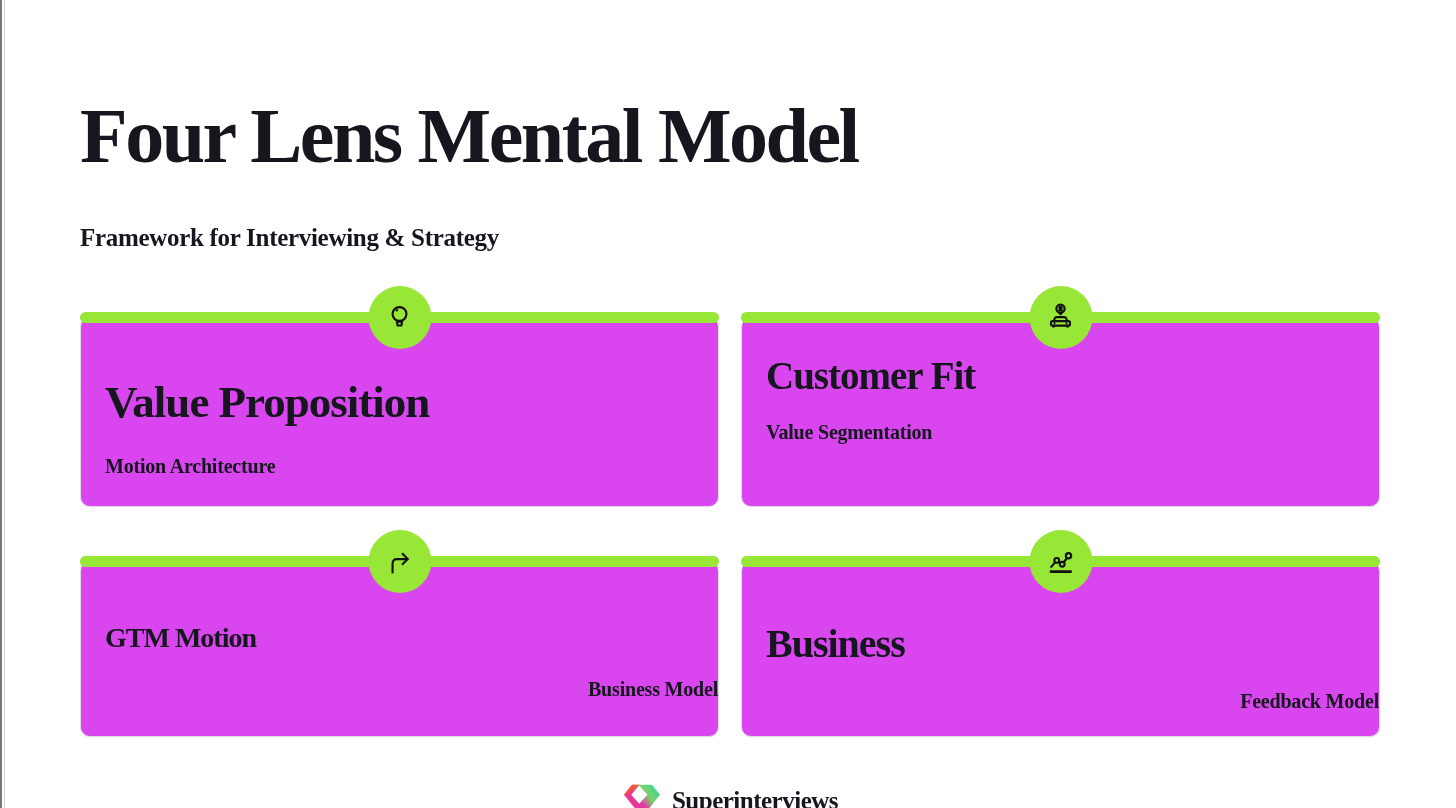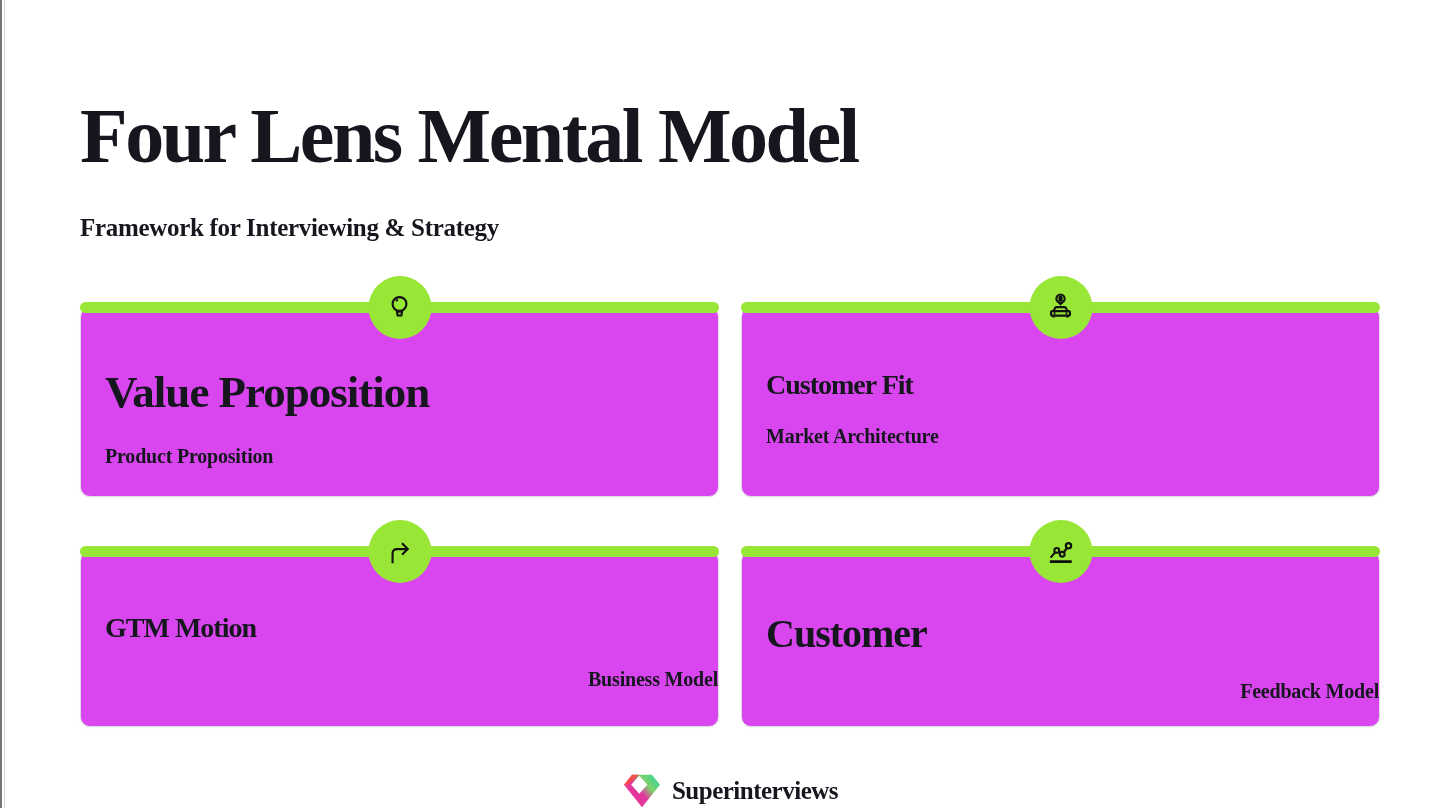--- a/index.html
+++ b/index.html
@@ -23,21 +23,21 @@
 
   .page-title{
     padding-top:97px;
     font-size:78px;
     line-height:1;
     font-weight:800;
     letter-spacing:-2.5px;
     color:var(--dark);
   }
   .page-subtitle{
-    margin-top:38px;
+    margin-top:48px;
     font-size:25px;
     line-height:1.2;
     font-weight:700;
     letter-spacing:-0.3px;
     color:var(--dark);
   }
 
   .grid{
     margin-top:64px;
     display:grid;
@@ -77,21 +77,21 @@
   .ico .fillbit{fill:#111;stroke:none;}
 
   .card-title{
     margin-top:62px;
     font-weight:800;
     line-height:1;
     letter-spacing:-1px;
     color:var(--dark);
   }
   .card--0 .card-title{font-size:45px;}
-  .card--1 .card-title{font-size:28px;margin-top:63px;}
+  .card--1 .card-title{font-size:39px;margin-top:38px;}
   .card--2 .card-title{font-size:28px;}
   .card--3 .card-title{font-size:40px;}
   .card-subtitle{
     margin-top:30px;
     font-size:20px;
     font-weight:700;
     letter-spacing:-0.2px;
     color:var(--dark);
   }
   .card--1 .card-subtitle{margin-top:26px;}
@@ -128,41 +128,41 @@
     <div class="card card--0">
       <div class="card-bar"></div>
       <div class="card-badge">
         <svg class="ico" viewBox="0 0 24 24">
           <circle cx="12" cy="9" r="5.2"></circle>
           <path d="M9.5 6.9a3.4 3.4 0 0 1 1.2-1.1"></path>
           <path d="M10.1 14.8h3.8l-.5 2.8h-2.8z"></path>
         </svg>
       </div>
       <div class="card-title">Value Proposition</div>
-      <div class="card-subtitle">Product Proposition</div>
+      <div class="card-subtitle">Motion Architecture</div>
     </div>
 
     <div class="card card--1">
       <div class="card-bar"></div>
       <div class="card-badge">
         <svg class="ico" viewBox="0 0 24 24">
           <circle cx="12" cy="5" r="3.1"></circle>
           <circle cx="12" cy="4.3" r="0.9"></circle>
           <path d="M10.5 6.7a2.3 2.3 0 0 1 3 0"></path>
           <path d="M10.9 7.9 12 9.1l1.1-1.2"></path>
           <path d="M6.9 14.4l.8-2.1a1.5 1.5 0 0 1 1.4-1h5.8a1.5 1.5 0 0 1 1.4 1l.8 2.1"></path>
           <rect x="4.9" y="14.3" width="14.2" height="3.4" rx="1.1"></rect>
           <rect class="fillbit" x="5.8" y="17.7" width="2" height="1.4" rx="0.4"></rect>
           <rect class="fillbit" x="16.2" y="17.7" width="2" height="1.4" rx="0.4"></rect>
           <path d="M6.9 16h1.3"></path>
           <path d="M15.8 16h1.3"></path>
         </svg>
       </div>
       <div class="card-title">Customer Fit</div>
-      <div class="card-subtitle">Market Architecture</div>
+      <div class="card-subtitle">Value Segmentation</div>
     </div>
 
     <div class="card card--2">
       <div class="card-bar"></div>
       <div class="card-badge">
         <svg class="ico" viewBox="0 0 24 24">
           <path d="M6.8 20.5V13.2q0-3.4 3.4-3.4h8"></path>
           <path d="M13.9 5.5l4.3 4.3-4.3 4.3"></path>
         </svg>
       </div>
@@ -174,21 +174,21 @@
       <div class="card-bar"></div>
       <div class="card-badge">
         <svg class="ico" viewBox="0 0 24 24">
           <path d="M4 19.2h16.4" stroke-width="2"></path>
           <path d="M4.6 16.2l4.6-5.4 4.1 2.9 4.7-6.2"></path>
           <circle class="dot" cx="9.2" cy="10.8" r="1.8"></circle>
           <circle class="dot" cx="13.3" cy="13.7" r="1.8"></circle>
           <circle class="dot" cx="18" cy="7.3" r="2"></circle>
         </svg>
       </div>
-      <div class="card-title">Customer</div>
+      <div class="card-title">Business</div>
       <div class="card-subtitle">Feedback Model</div>
     </div>
 
   </div>
 
   <div class="footer">
     <svg class="brand-logo" viewBox="0 0 44 40">
       <defs>
         <linearGradient id="gemg" x1="0%" y1="85%" x2="100%" y2="10%">
           <stop offset="0%" stop-color="#F2308F"></stop>

